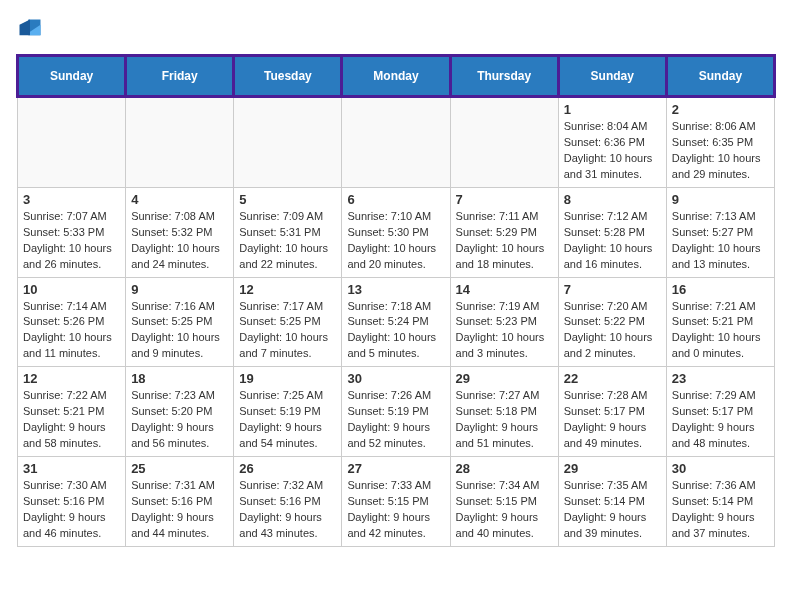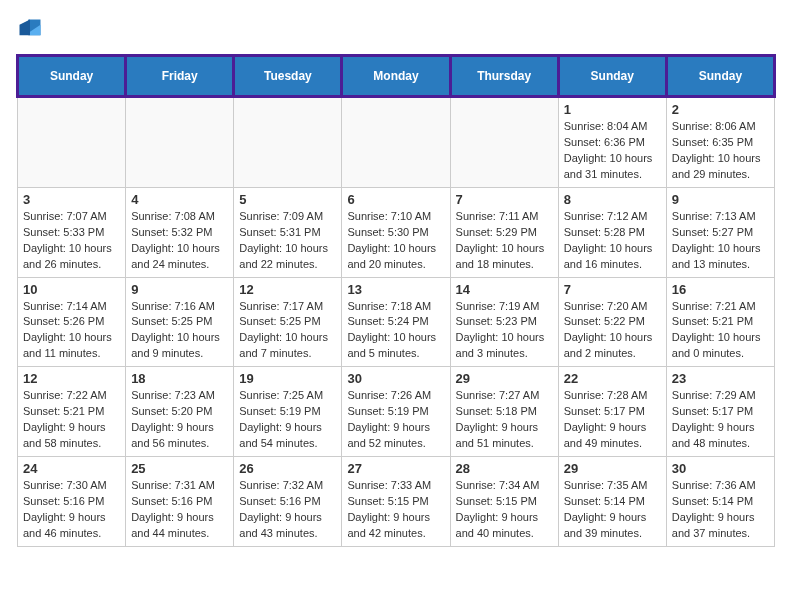--- a/index.html
+++ b/index.html
@@ -217,21 +217,21 @@
           <span class="day-num">22</span>
           <div class="day-info">Sunrise: 7:28 AM<br>Sunset: 5:17 PM<br>Daylight: 9 hours<br>and 49 minutes.</div>
         </td>
         <td>
           <span class="day-num">23</span>
           <div class="day-info">Sunrise: 7:29 AM<br>Sunset: 5:17 PM<br>Daylight: 9 hours<br>and 48 minutes.</div>
         </td>
       </tr>
       <tr class="week">
         <td>
-          <span class="day-num">24</span>
+          <span class="day-num">31</span>
           <div class="day-info">Sunrise: 7:30 AM<br>Sunset: 5:16 PM<br>Daylight: 9 hours<br>and 46 minutes.</div>
         </td>
         <td>
           <span class="day-num">25</span>
           <div class="day-info">Sunrise: 7:31 AM<br>Sunset: 5:16 PM<br>Daylight: 9 hours<br>and 44 minutes.</div>
         </td>
         <td>
           <span class="day-num">26</span>
           <div class="day-info">Sunrise: 7:32 AM<br>Sunset: 5:16 PM<br>Daylight: 9 hours<br>and 43 minutes.</div>
         </td>

